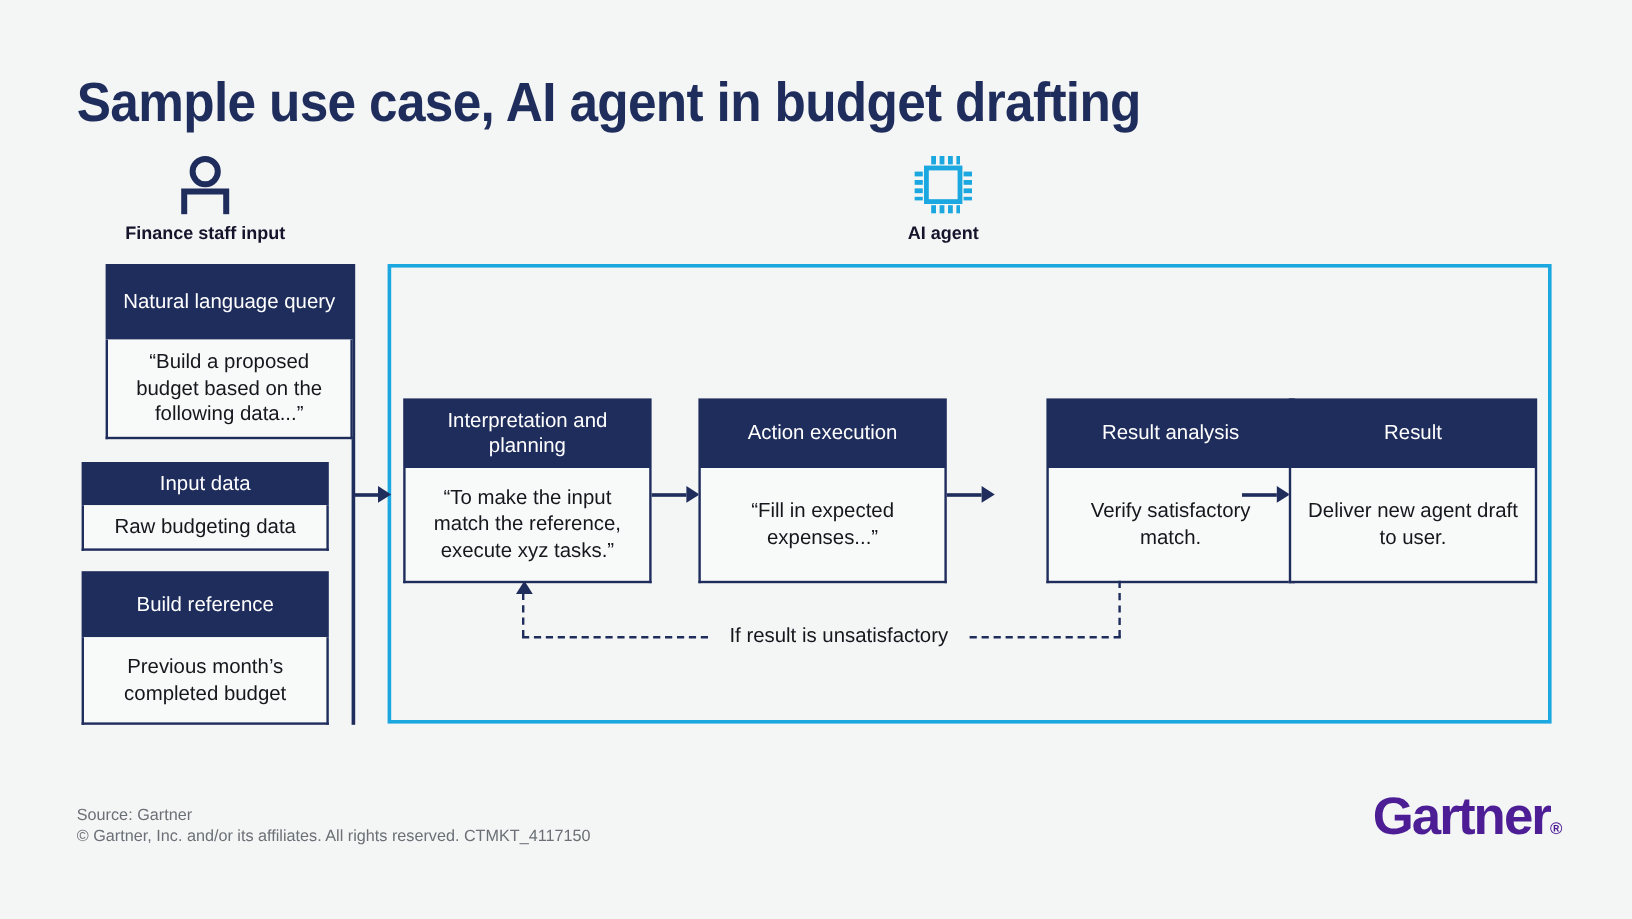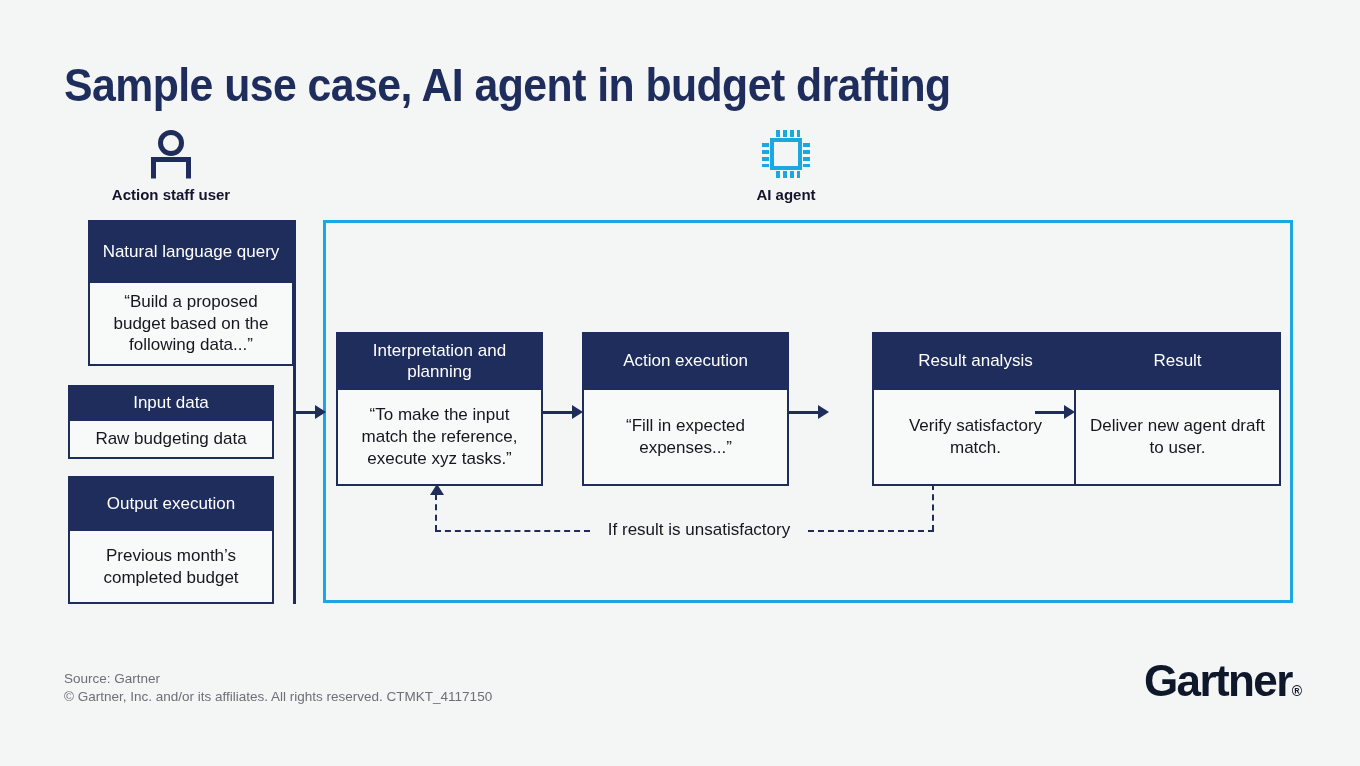--- a/index.html
+++ b/index.html
@@ -216,21 +216,21 @@
     line-height: 1.35;
     color: #6b7076;
   }
   .logo {
     position: absolute;
     right: 58px;
     top: 656px;
     font-size: 44px;
     font-weight: 700;
     letter-spacing: -1.6px;
-    color: #0f172a;
+    color: #4c1d95;
     white-space: nowrap;
   }
   .logo .reg {
     font-size: 14px;
     vertical-align: baseline;
     letter-spacing: 0;
   }
 </style>
 </head>
 <body>
@@ -239,21 +239,21 @@
 
   <div class="title">Sample use case, AI agent in budget drafting</div>
 
   <div class="actor actor-user">
     <div class="actor-icon">
       <svg width="46" height="50" viewBox="0 0 46 50" aria-hidden="true">
         <circle cx="23" cy="14" r="10.5" fill="none" stroke="#1f2d5c" stroke-width="5"></circle>
         <path d="M5.5 49.5 L5.5 30.5 L40.5 30.5 L40.5 49.5" fill="none" stroke="#1f2d5c" stroke-width="5"></path>
       </svg>
     </div>
-    <div class="actor-label">Action staff user</div>
+    <div class="actor-label">Finance staff input</div>
   </div>
 
   <div class="actor actor-agent">
     <div class="actor-icon">
       <svg width="48" height="48" viewBox="0 0 48 48" aria-hidden="true">
         <rect x="10" y="10" width="28" height="28" fill="none" stroke="#1ba7e0" stroke-width="4"></rect>
         <g fill="#1ba7e0">
           <rect x="14" y="0" width="4" height="7"></rect>
           <rect x="21" y="0" width="4" height="7"></rect>
           <rect x="28" y="0" width="4" height="7"></rect>
@@ -284,21 +284,21 @@
     <div class="card-head">Natural language query</div>
     <div class="card-body">“Build a proposed budget based on the following data...”</div>
   </div>
 
   <div class="card card-input">
     <div class="card-head">Input data</div>
     <div class="card-body">Raw budgeting data</div>
   </div>
 
   <div class="card card-out">
-    <div class="card-head">Output execution</div>
+    <div class="card-head">Build reference</div>
     <div class="card-body">Previous month’s completed budget</div>
   </div>
 
   <div class="arrow arrow-entry">
     <div class="shaft"></div>
     <div class="head"></div>
   </div>
 
   <div class="card proc proc-1">
     <div class="card-head">Interpretation and planning</div>

